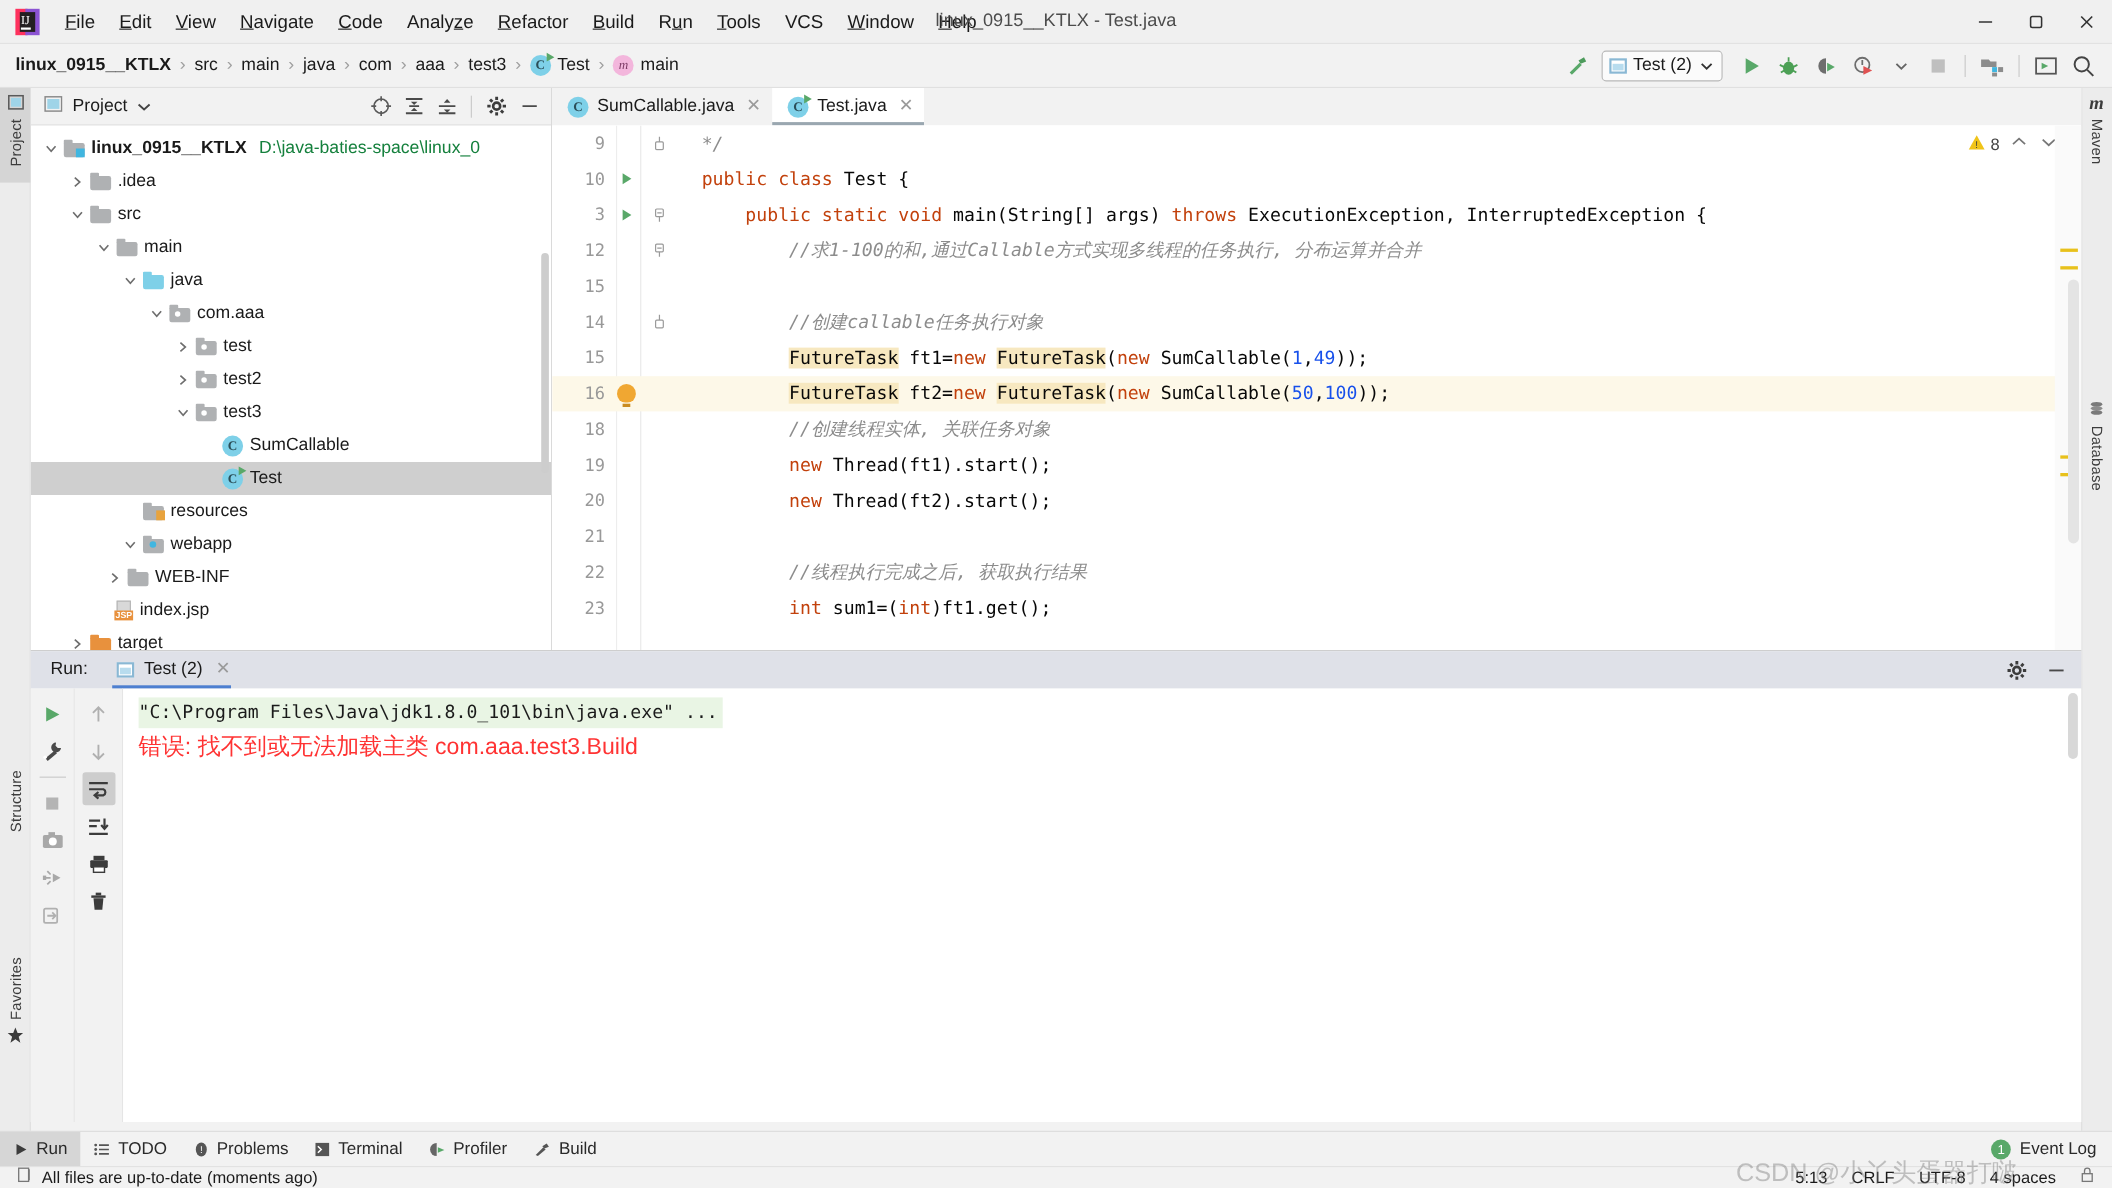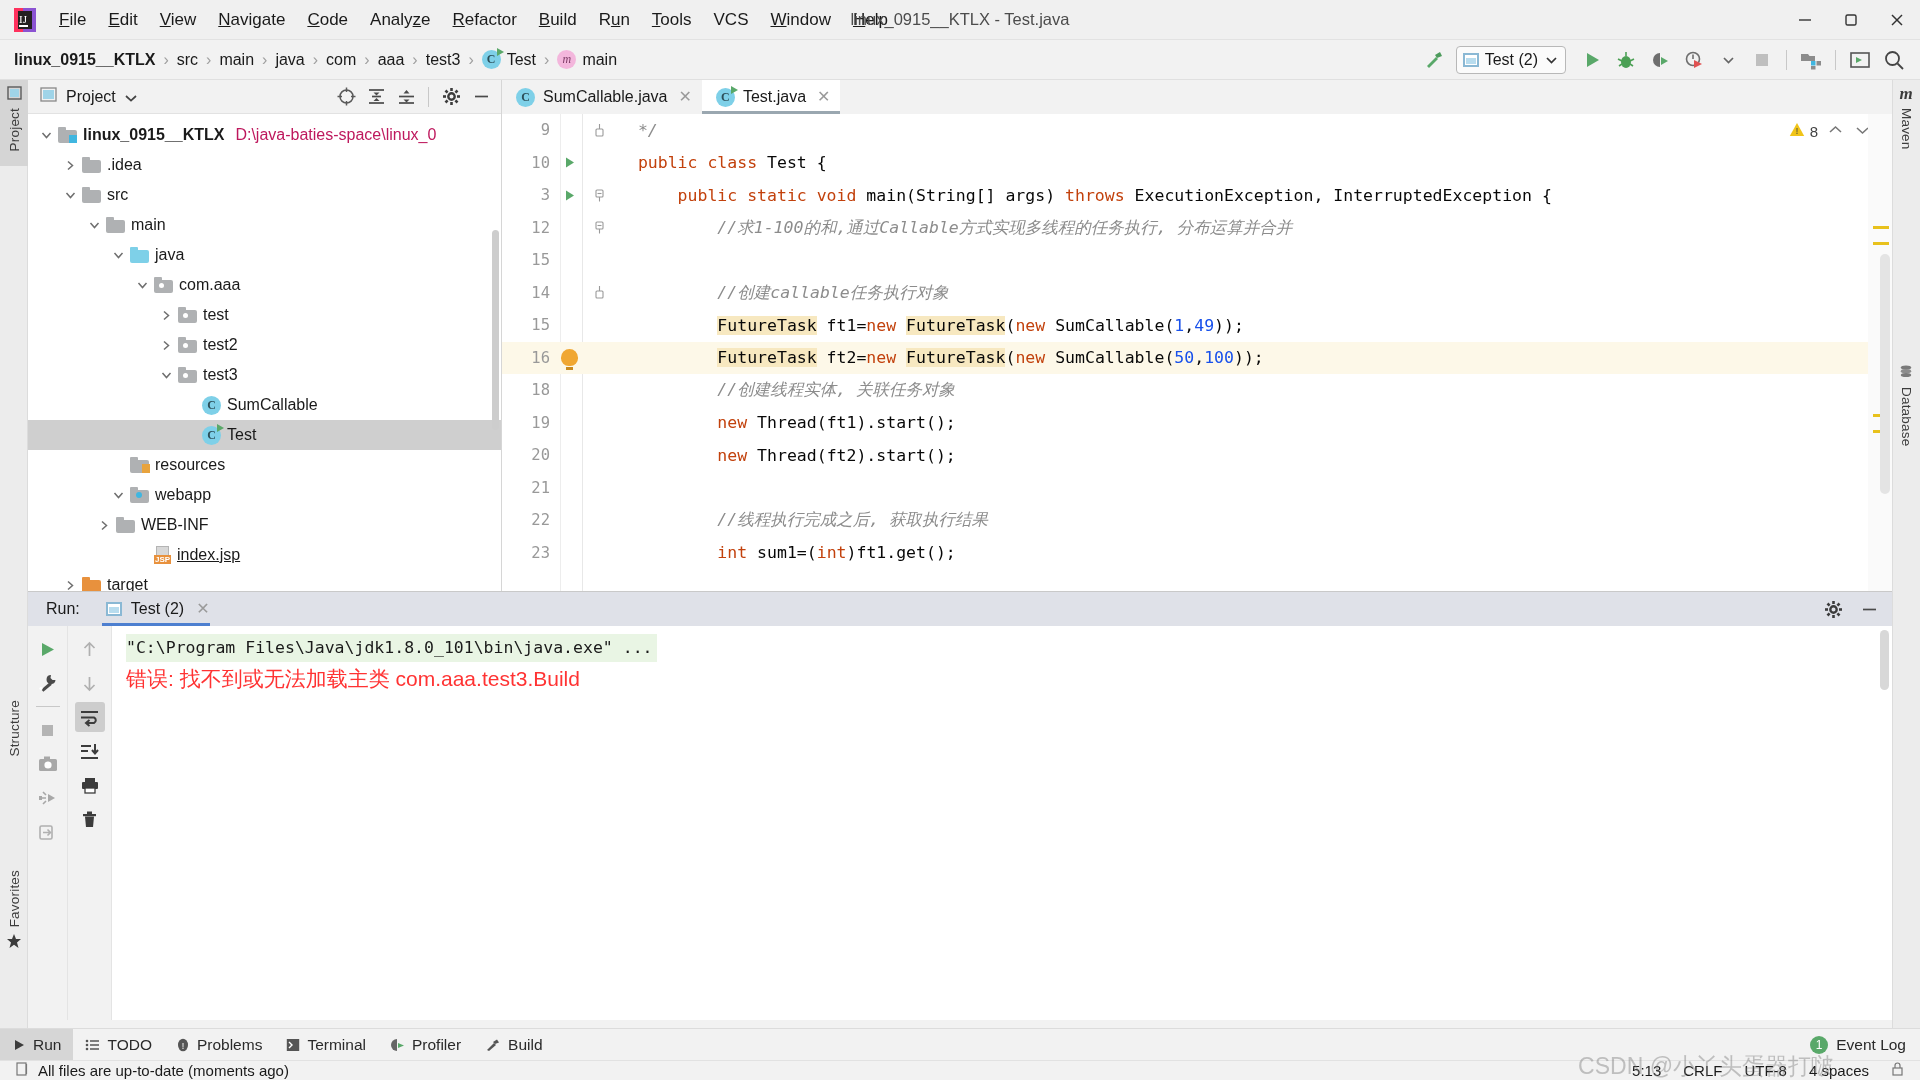--- a/index.html
+++ b/index.html
@@ -125,21 +125,21 @@
   .pp-caret { margin-left: 9px; }
   .pp-actions { margin-left: auto; display: flex; align-items: center; gap: 2px; }
   .pp-btn { width: 28px; height: 28px; display: flex; align-items: center; justify-content: center; }
   .tree { padding-top: 6px; font-size: 16px; color: #1a1a1a; position: relative; }
   .trow { display: flex; align-items: center; height: 30px; padding-left: 6px; white-space: nowrap; }
   .trow.selected { background: #cfcfcf; }
   .tw { width: 24px; display: flex; align-items: center; justify-content: center; flex: none; }
   .tw svg { display: block; }
   .tlabel { margin-left: 6px; }
   .tlabel.bold { font-weight: bold; }
-  .tpath { margin-left: 11px; color: #be185d; }
+  .tpath { margin-left: 11px; color: #15803d; }
   .ficon { width: 19px; height: 16px; position: relative; flex: none; }
   .ficon .body { position: absolute; left: 0; bottom: 0; width: 19px; height: 13px; border-radius: 1px 2px 2px 2px; }
   .ficon .tab { position: absolute; left: 0; top: 0; width: 8px; height: 4px; border-radius: 1px 1px 0 0; }
   .ficon.gray .body, .ficon.gray .tab { background: #afb1b3; }
   .ficon.blue .body, .ficon.blue .tab { background: #7ed0e8; }
   .ficon.module .badge { position: absolute; right: 0; bottom: 0; width: 8px; height: 8px; background: #40b6e0; }
   .ficon.res .badge2 { position: absolute; right: -1px; bottom: 0; width: 8px; height: 9px; background: #e8a33d; }
   .ficon.pkg .dot { position: absolute; left: 5px; top: 6px; width: 5px; height: 5px; border-radius: 50%; background: #fff; }
   .ficon.webres .dot { position: absolute; left: 6px; top: 5px; width: 6px; height: 6px; border-radius: 50%; background: #40b6e0; }
   .jspicon {
@@ -262,21 +262,21 @@
   .tw-item.active { background: #d6d6d6; }
   .tw-item .tw-ico { margin-right: 7px; display: inline-flex; }
   .tw-right { margin-left: auto; display: flex; align-items: center; padding-right: 14px; }
   .evt-badge {
     width: 18px; height: 18px; border-radius: 50%; background: #59a869; color: #fff;
     font-size: 12px; display: inline-flex; align-items: center; justify-content: center; margin-right: 8px;
   }
 
   .statusbar {
     position: absolute; left: 0; bottom: 0; width: 1920px; height: 20px;
-    background: #f2f2f2; display: flex; align-items: center; border-top: 1px solid #e2e2e2;
+    background: #f2f2f2; display: flex; align-items: flex-start; border-top: 1px solid #e2e2e2;
   }
   .sb-left { display: flex; align-items: center; padding-left: 16px; font-size: 15px; color: #1a1a1a; }
   .sb-ico { margin-right: 9px; }
   .sb-right { margin-left: auto; display: flex; align-items: center; gap: 22px; padding-right: 16px; font-size: 15px; color: #1a1a1a; }
 
   .watermark {
     position: absolute; right: 86px; bottom: -2px; font-size: 23px; color: rgba(120,120,120,0.42);
     font-family: "Liberation Sans", sans-serif; pointer-events: none; white-space: nowrap;
   }
 </style>
@@ -734,21 +734,21 @@
             </svg>
           </span>
           <span style="display: inline-flex; align-items: center;">
             <span class="ficon gray">
               <span class="tab"></span>
               <span class="body"></span>
             </span>
           </span>
           <span class="tlabel">WEB-INF</span>
         </div>
-        <div class="trow" style="padding-left: 102px; text-decoration: underline;">
+        <div class="trow" style="padding-left: 52px;">
           <span class="tw"></span>
           <span style="display: inline-flex; align-items: center;">
             <span class="jspicon">
               <span class="pg"></span>
               <span class="lbl">JSP</span>
             </span>
           </span>
           <span class="tlabel">index.jsp</span>
         </div>
         <div class="trow" style="padding-left: 30px;">

